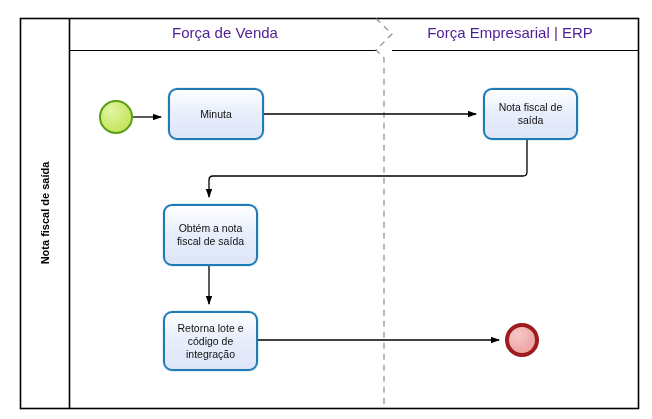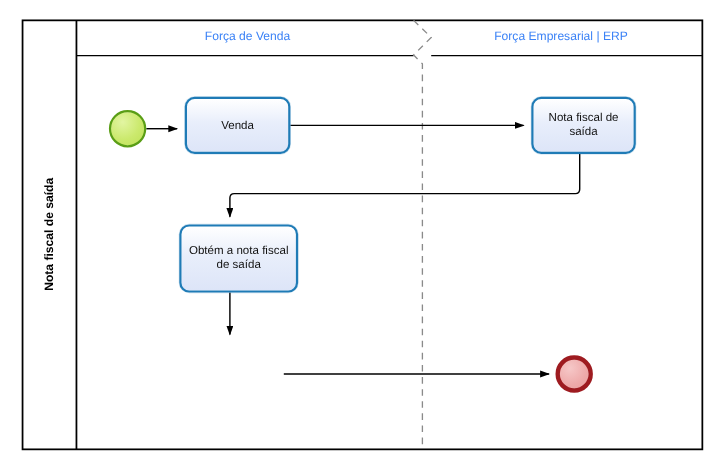--- a/index.html
+++ b/index.html
@@ -45,22 +45,22 @@
     font-weight: bold;
     color: #000000;
     font-family: "Liberation Sans", sans-serif;
   }
   .lane-label {
     position: absolute;
     top: 21px;
     height: 24px;
     line-height: 24px;
     text-align: center;
-    font-size: 11px;
-    color: #3b82f6;
+    font-size: 15px;
+    color: #4c1d95;
     font-family: "Liberation Sans", sans-serif;
     white-space: nowrap;
   }
   #lane-label-forca { left: 69px; width: 312px; }
   #lane-label-erp   { left: 381px; width: 258px; }
 
   .task {
     position: absolute;
     box-sizing: border-box;
     border: 2px solid #1f7bb6;
@@ -74,21 +74,21 @@
     font-size: 10.5px;
     line-height: 13px;
     color: #111111;
     font-family: "Liberation Sans", sans-serif;
     padding: 2px 6px;
   }
   .task span { display: block; }
 
   #task-minuta       { left: 168px; top: 88px;  width: 96px;  height: 52px; }
   #task-nf-saida     { left: 483px; top: 88px;  width: 95px;  height: 52px; }
-  #task-obtem-nf     { left: 163px; top: 204px; width: 108px;  height: 62px; justify-content: flex-end; }
+  #task-obtem-nf     { left: 163px; top: 204px; width: 95px;  height: 62px; justify-content: flex-end; }
   #task-retorna-lote { left: 163px; top: 311px; width: 95px;  height: 60px; }
 
   .event {
     position: absolute;
     border-radius: 50%;
     box-sizing: border-box;
   }
   #start-event {
     left: 99px;
     top: 100px;
@@ -143,22 +143,25 @@
     <span>Nota fiscal de saída</span>
   </div>
 
   <div class="lane-label" id="lane-label-forca">Força de Venda</div>
   <div class="lane-label" id="lane-label-erp">Força Empresarial | ERP</div>
 
   <div class="event" id="start-event"></div>
   <div class="event" id="end-event"></div>
 
   <div class="task" id="task-minuta">
-    <span>Venda</span>
+    <span>Minuta</span>
   </div>
   <div class="task" id="task-nf-saida">
     <span>Nota fiscal de saída</span>
   </div>
   <div class="task" id="task-obtem-nf">
     <span>Obtém a nota fiscal de saída</span>
   </div>
+  <div class="task" id="task-retorna-lote">
+    <span>Retorna lote e código de integração</span>
+  </div>
 
 </div>
 
 </body></html>

